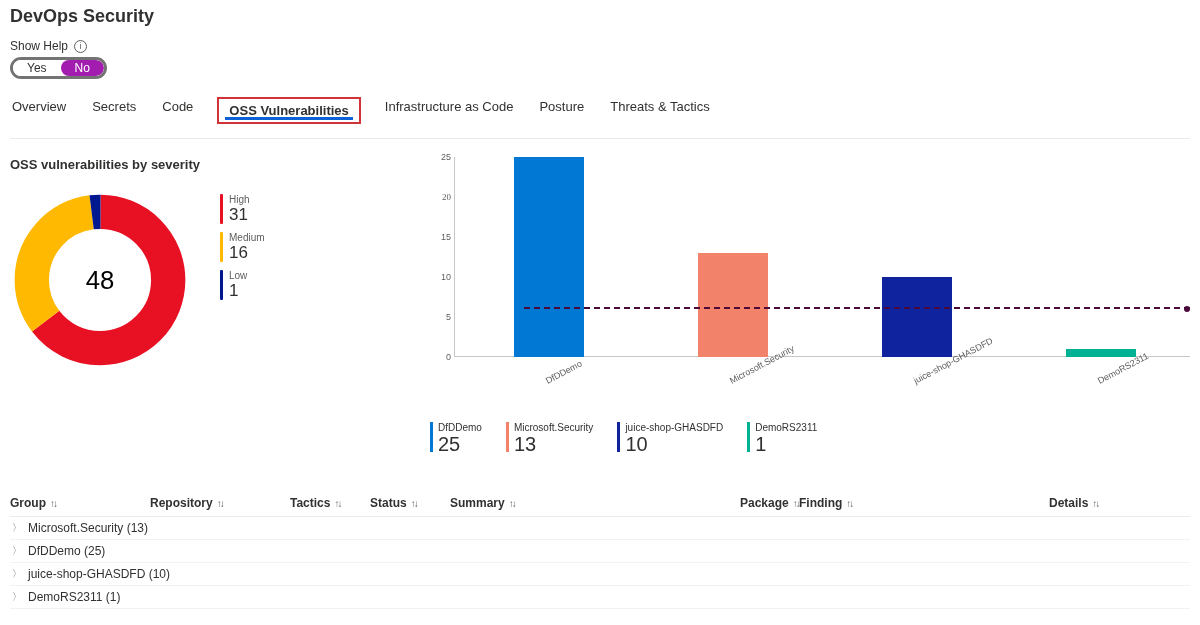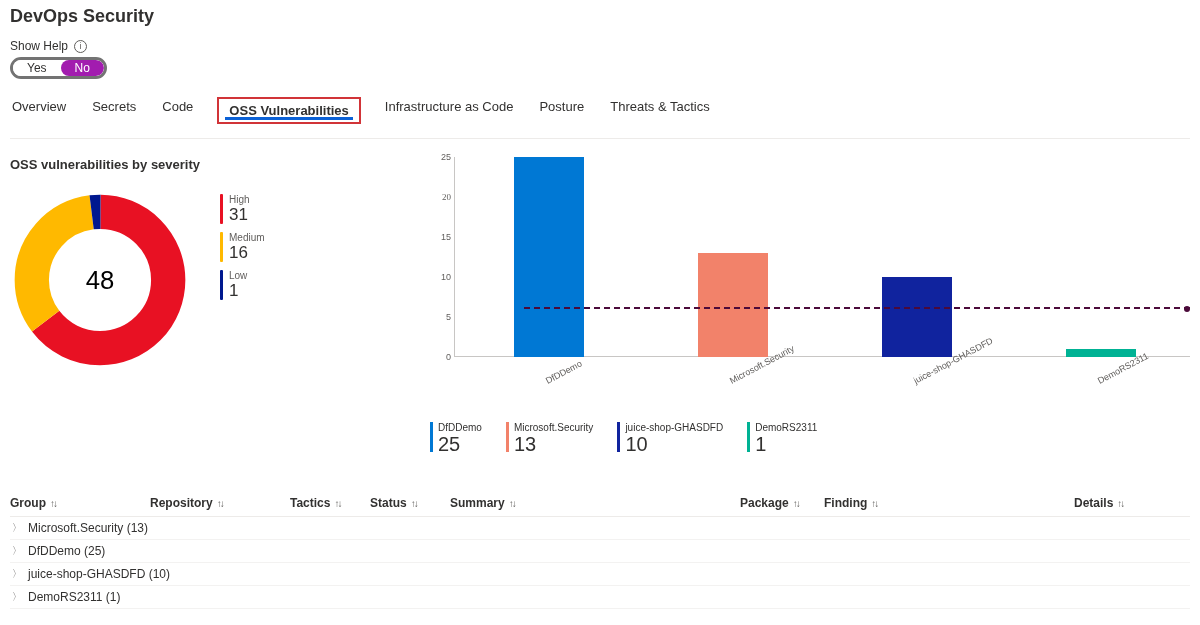--- a/index.html
+++ b/index.html
@@ -203,21 +203,21 @@
     <span class="sort-icon">↑↓</span>
   </div>
   <div class="th" style="width:80px">
     <span>Status</span>
     <span class="sort-icon">↑↓</span>
   </div>
   <div class="th" style="width:290px">
     <span>Summary</span>
     <span class="sort-icon">↑↓</span>
   </div>
-  <div class="th" style="width:84px">
+  <div class="th" style="width:59px">
     <span>Package</span>
     <span class="sort-icon">↑↓</span>
   </div>
   <div class="th" style="width:250px">
     <span>Finding</span>
     <span class="sort-icon">↑↓</span>
   </div>
   <div class="th" style="width:90px">
     <span>Details</span>
     <span class="sort-icon">↑↓</span>

